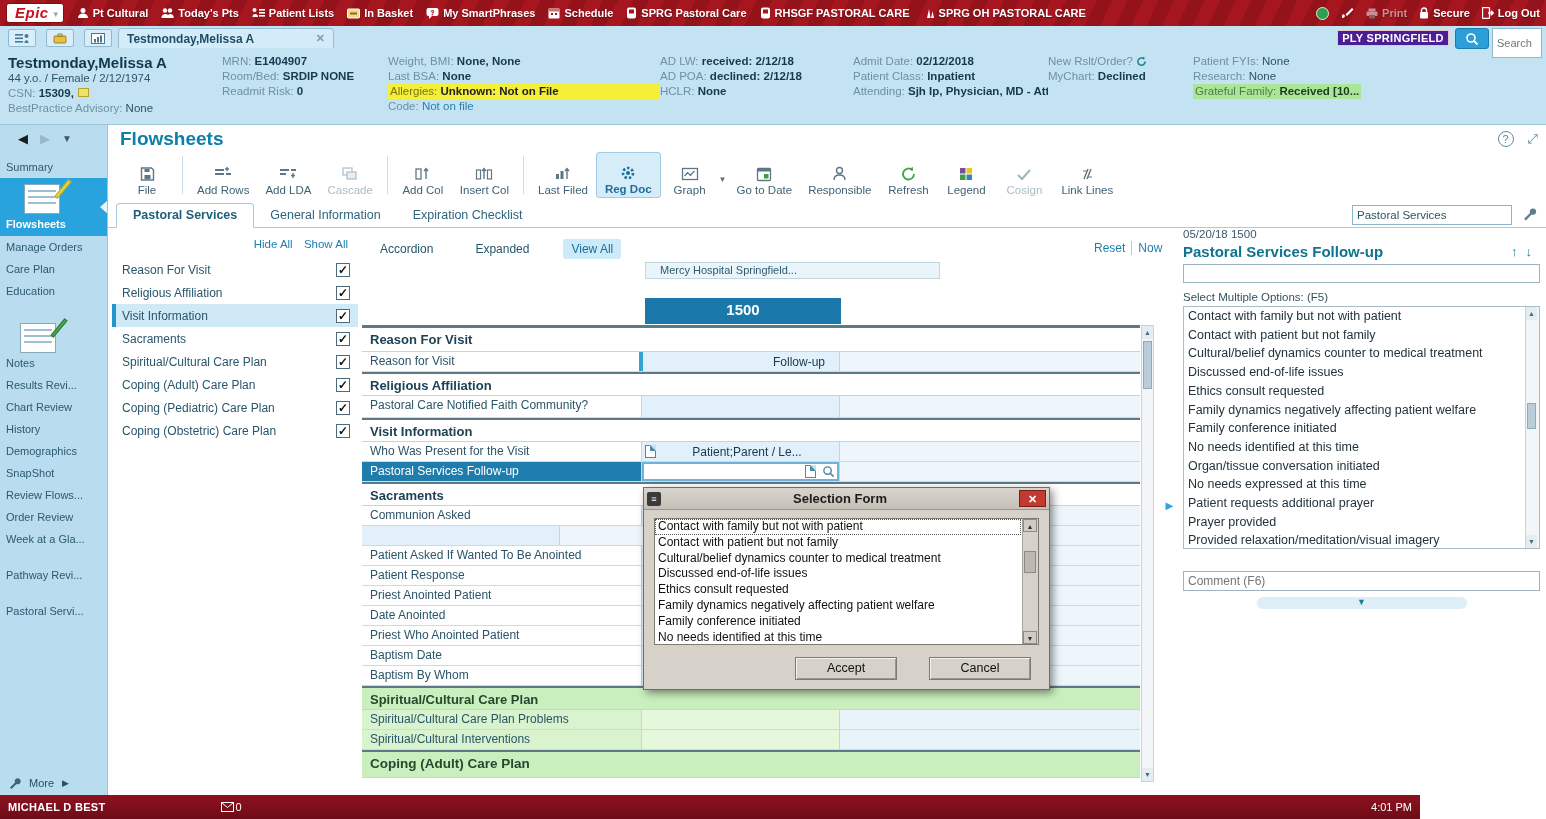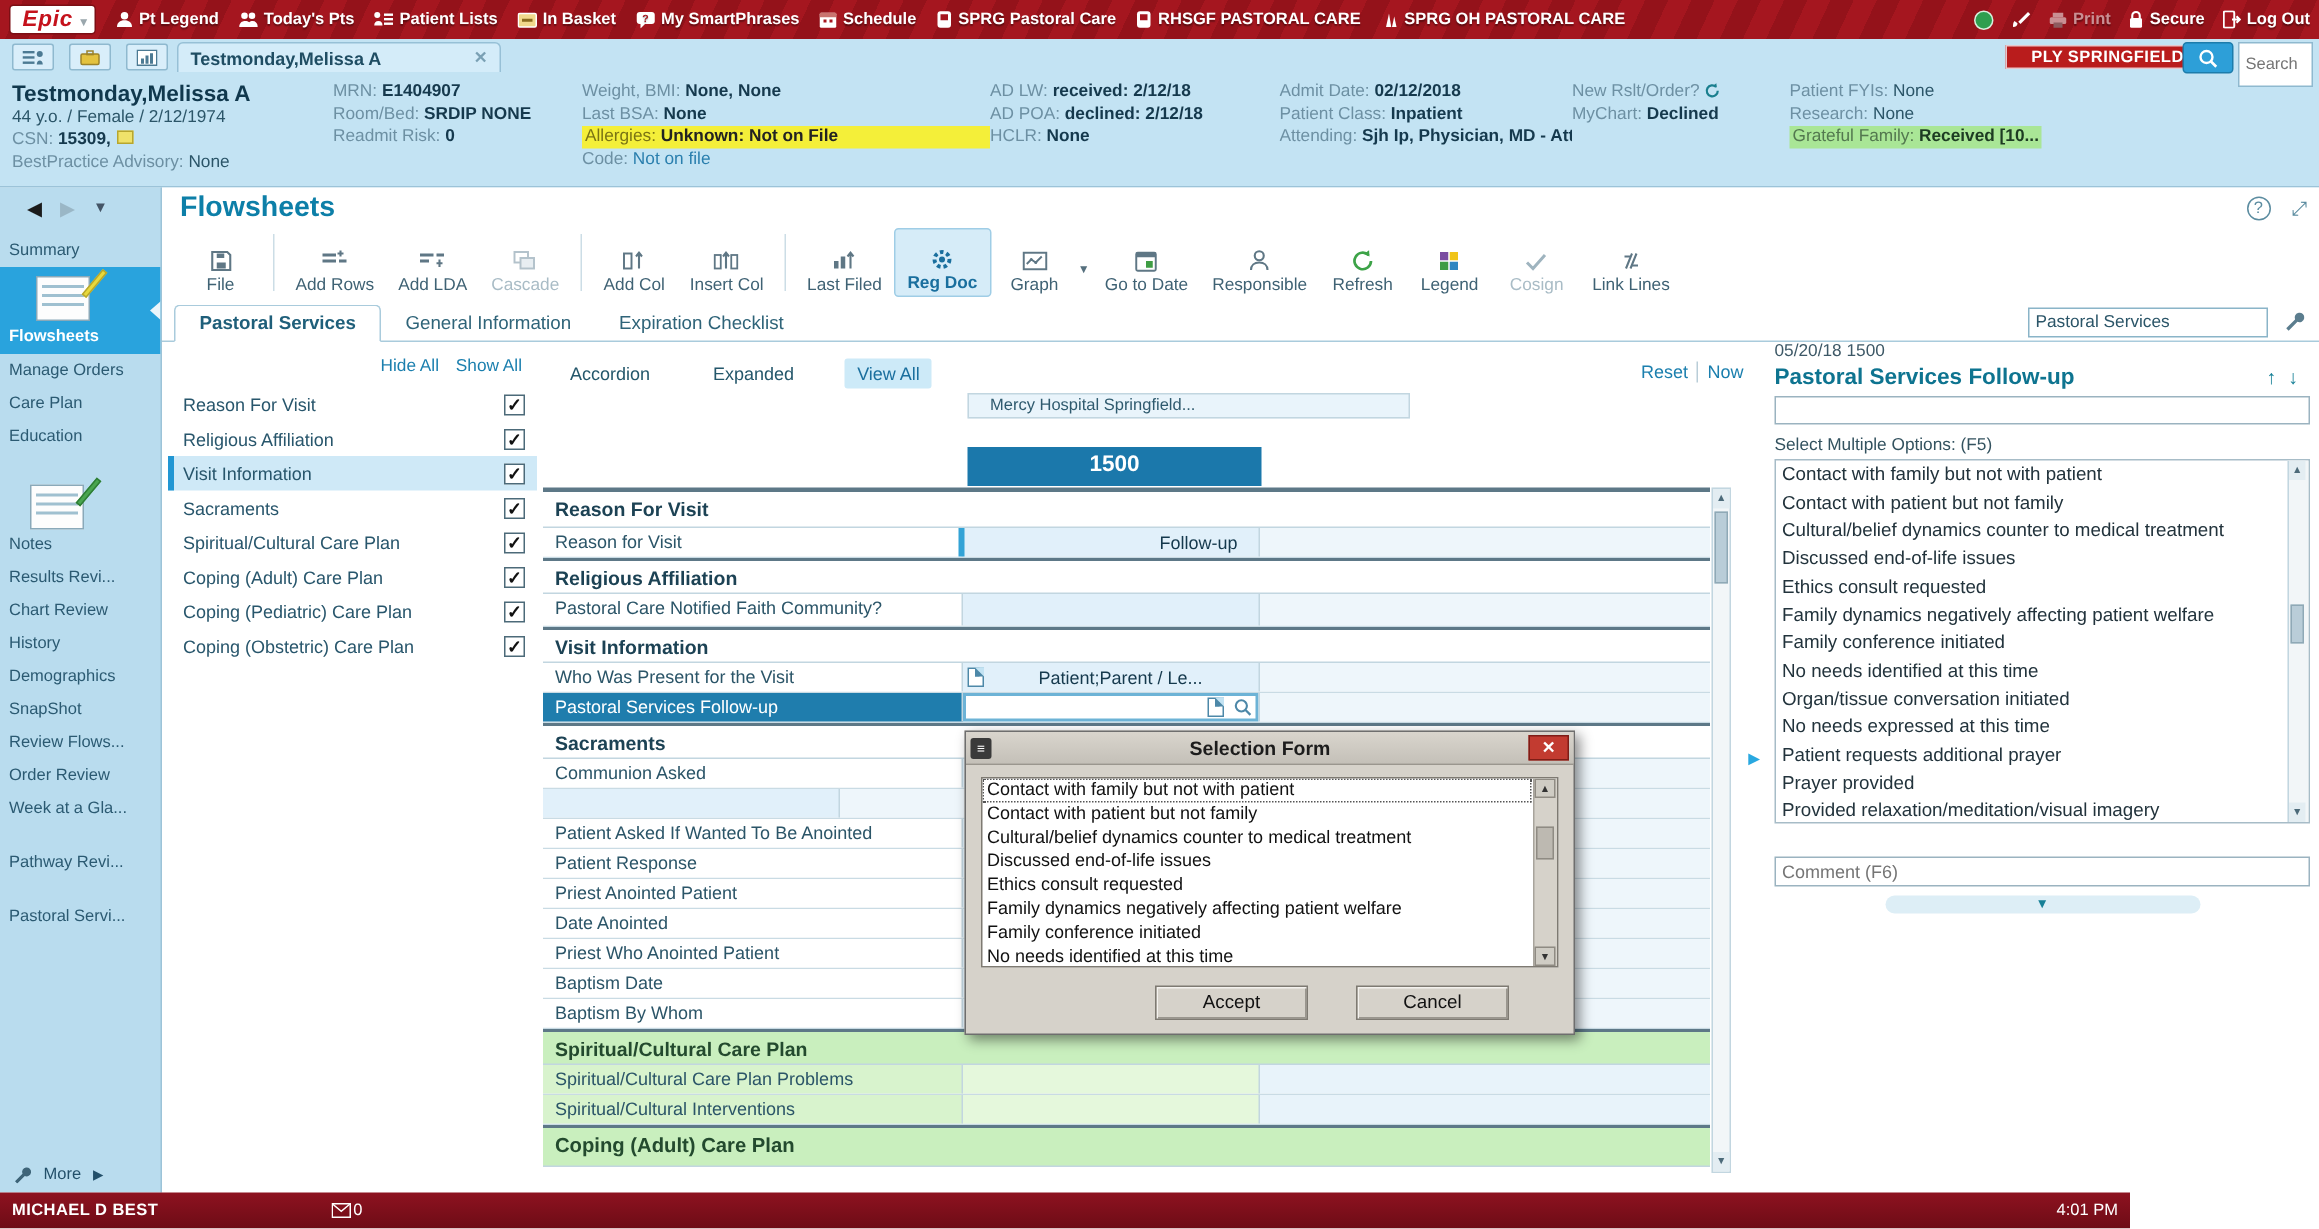--- a/index.html
+++ b/index.html
@@ -17,21 +17,21 @@
   .tb-item svg { display:block; }
   .tb-right { margin-left:auto; display:flex; align-items:center; gap:12px; }
   .tb-dim { color:#c98f93; }
   .ico-globe { width:13px;height:13px;border-radius:50%;background:#2e9e4f;border:1px solid #d8f0de; display:inline-block; }
 
   
   #patient-header { position:absolute; left:0; top:26px; width:1546px; height:99px; background:#c3e3f3; border-bottom:1px solid #9cc3d8; }
   .mini-btn { position:absolute; top:3px; width:28px; height:18px; background:#d9eefa; border:1px solid #8fb9cf; border-radius:2px; display:flex;align-items:center;justify-content:center; cursor:pointer; }
   .pt-tab { position:absolute; left:118px; top:2px; width:216px; height:20px; background:#d4ecf9; border:1px solid #97c0d6; border-bottom:none; border-radius:4px 4px 0 0; display:flex; align-items:center; padding:0 8px; font-size:12px; font-weight:bold; color:#1f4d63; }
   .tab-close { margin-left:auto; color:#7aa0b4; font-size:11px; cursor:pointer; }
-  .ply-badge { position:absolute; left:1337px; top:4px; width:136px; height:16px; background:#b91c1c; border:1px solid #e8c7cb; color:#fff; font-size:11px; font-weight:bold; display:flex; align-items:center; justify-content:center; letter-spacing:.3px; }
+  .ply-badge { position:absolute; left:1337px; top:4px; width:112px; height:16px; background:#4c1d95; border:1px solid #e8c7cb; color:#fff; font-size:11px; font-weight:bold; display:flex; align-items:center; justify-content:center; letter-spacing:.3px; }
   .hdr-search-btn { position:absolute; left:1455px; top:2px; width:34px; height:21px; background:#2d9fd8; border:1px solid #1c7cab; border-radius:3px; display:flex;align-items:center;justify-content:center; cursor:pointer; }
   .hdr-search-input { position:absolute; left:1492px; top:2px; width:50px; height:30px; border:1px solid #8fb9cf; font-size:11px; padding:0 4px; color:#444; background:#fff; }
   .hdr-info { position:absolute; left:0; top:26px; width:1546px; display:flex; padding:2px 0 0 8px; font-size:11.5px; line-height:15px; }
   .hdr-info .col { flex:none; }
   .c1{width:214px} .c2{width:166px} .c3{width:272px} .c4{width:193px} .c5{width:195px} .c6{width:145px} .c7{flex:1}
   .pt-name { font-size:15px; font-weight:bold; color:#10384d; line-height:17px; }
   .line { white-space:nowrap; overflow:hidden; }
   .lbl { color:#6d90a3; }
   .val { color:#15394d; font-weight:bold; }
   .val-link { color:#2a7fae; }
@@ -151,21 +151,21 @@
   .dlg-title { height:22px; background:linear-gradient(#d9d5cd,#c4c0b8); border-bottom:1px solid #9a968e; display:flex; align-items:center; padding:0 3px; }
   .dlg-ico { width:14px; height:14px; background:#3a3a3a; color:#fff; font-size:9px; text-align:center; line-height:14px; border-radius:2px; }
   .dlg-title .cap { flex:1; text-align:center; font-size:13px; font-weight:bold; color:#1c1c1c; }
   .dlg-x { width:27px; height:17px; background:#c23b30; border:1px solid #7e1d16; color:#fff; font-size:11px; font-weight:bold; text-align:center; line-height:16px; cursor:pointer; }
   .dlg-list { position:relative; margin:8px 10px 0; height:127px; background:#fff; border:1px solid #7e7a72; padding-right:17px; overflow:hidden; }
   .dlg-item { font-size:12px; color:#111; line-height:15.8px; padding:0 3px; white-space:nowrap; overflow:hidden; cursor:pointer; }
   .dlg-item.focus { outline:1px dotted #555; outline-offset:-1px; }
   .dlg-list .vscroll { right:0; top:0; height:100%; width:16px; background:#d6d2ca; border:none; border-left:1px solid #a8a49c; }
   .dlg-list .sb-btn { width:14px; background:#cfccc4; border:1px solid #8f8b83; font-size:7px; color:#333; }
   .dlg-list .sb-thumb { width:12px; background:#bdb9b1; border:1px solid #8f8b83; }
-  .dlg-buttons { display:flex; justify-content:flex-end; gap:32px; padding:12px 43px 0; }
+  .dlg-buttons { display:flex; justify-content:flex-end; gap:32px; padding:12px 18px 0; }
   .dlg-btn { width:102px; height:23px; background:#d6d2ca; border:1px solid #7e7a72; box-shadow:inset 1px 1px 0 #f4f2ee, inset -1px -1px 0 #9a968e; font-size:12.5px; color:#111; text-align:center; line-height:21px; cursor:pointer; }
 
   
   #bottombar { position:absolute; left:0; top:795px; width:1420px; height:24px; background:linear-gradient(#8e1220,#6d0c16); color:#fff; font-size:11px; display:flex; align-items:center; padding:0 8px; }
   .bb-user { font-weight:bold; letter-spacing:.3px; }
   .bb-mail { margin-left:115px; display:flex; align-items:center; gap:2px; }
   .bb-time { margin-left:auto; }
 </style>
 </head>
 <body>
@@ -175,21 +175,21 @@
   <header id="topbar">
     <div class="logo">
       <span class="word">Epic</span>
       <span class="logo-caret">▼</span>
     </div>
     <div class="tb-item">
       <svg width="12" height="12" viewBox="0 0 12 12">
           <circle cx="6" cy="3.5" r="2.5" fill="#fff"></circle>
           <path d="M1 11c0-3 2-4.5 5-4.5s5 1.5 5 4.5z" fill="#fff"></path>
         </svg>
-      <span>Pt Legend</span>
+      <span>Pt Cultural</span>
     </div>
     <div class="tb-item">
       <svg width="13" height="12" viewBox="0 0 13 12">
           <circle cx="4" cy="3.5" r="2.2" fill="#fff"></circle>
           <circle cx="9" cy="3.5" r="2.2" fill="#fff"></circle>
           <path d="M0.5 11c0-2.6 1.7-4 4-4 1 0 2 .3 2.6 .9C7.7 7.3 8.5 7 9.5 7c2 0 3.3 1.4 3.3 4z" fill="#fff"></path>
         </svg>
       <span>Today's Pts</span>
     </div>
     <div class="tb-item">

